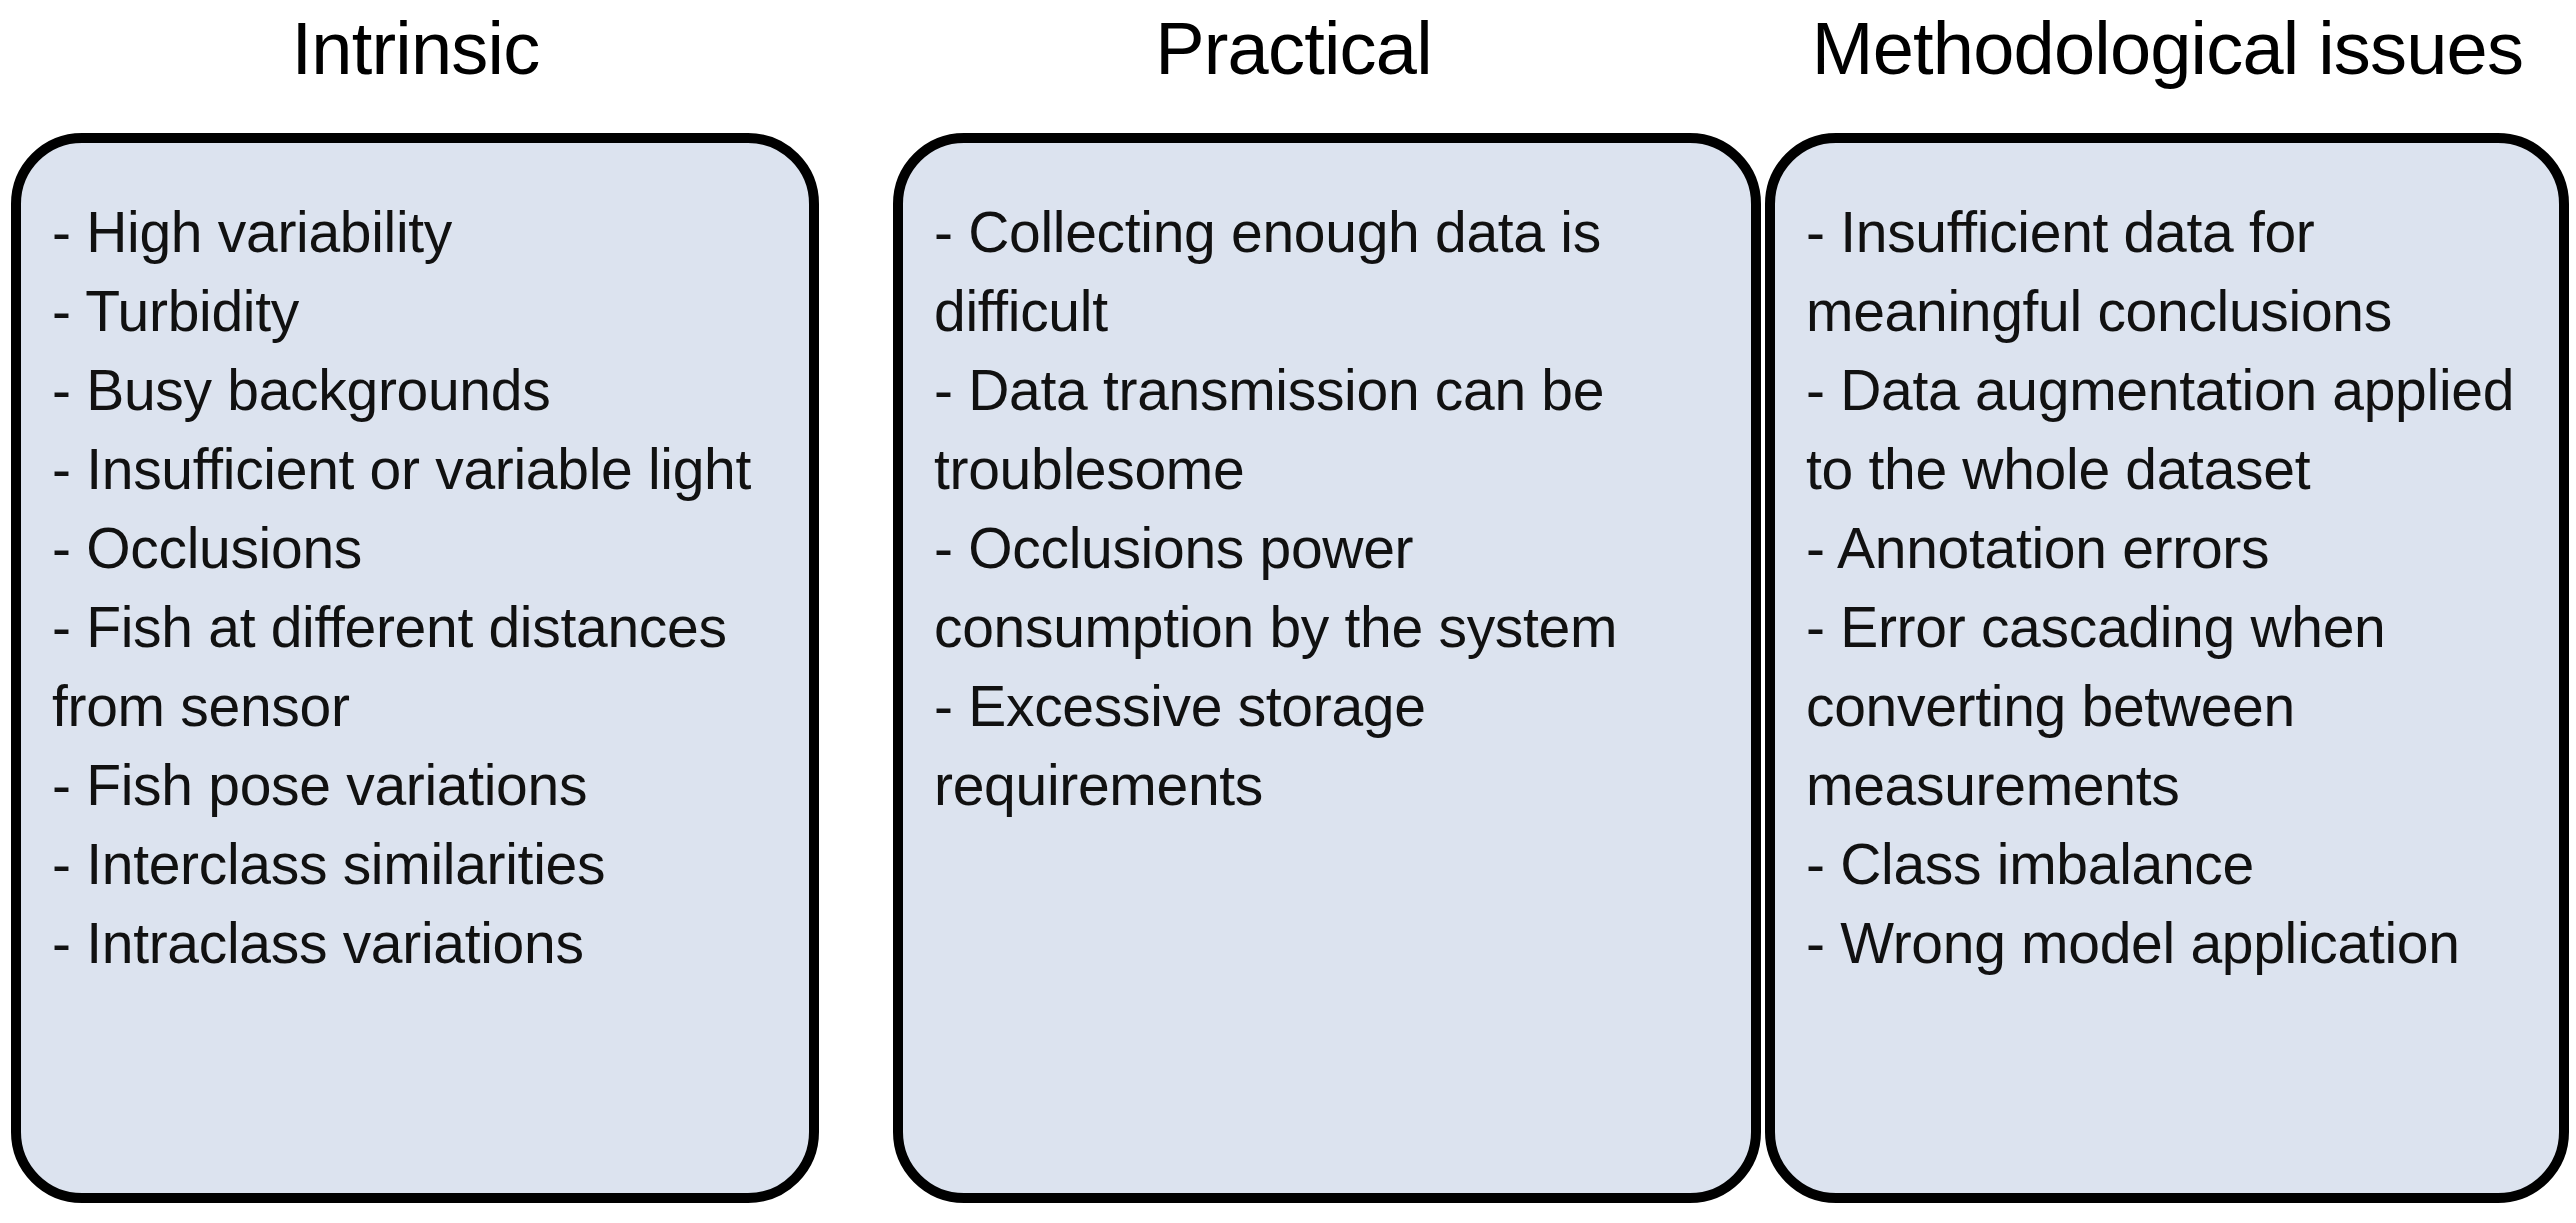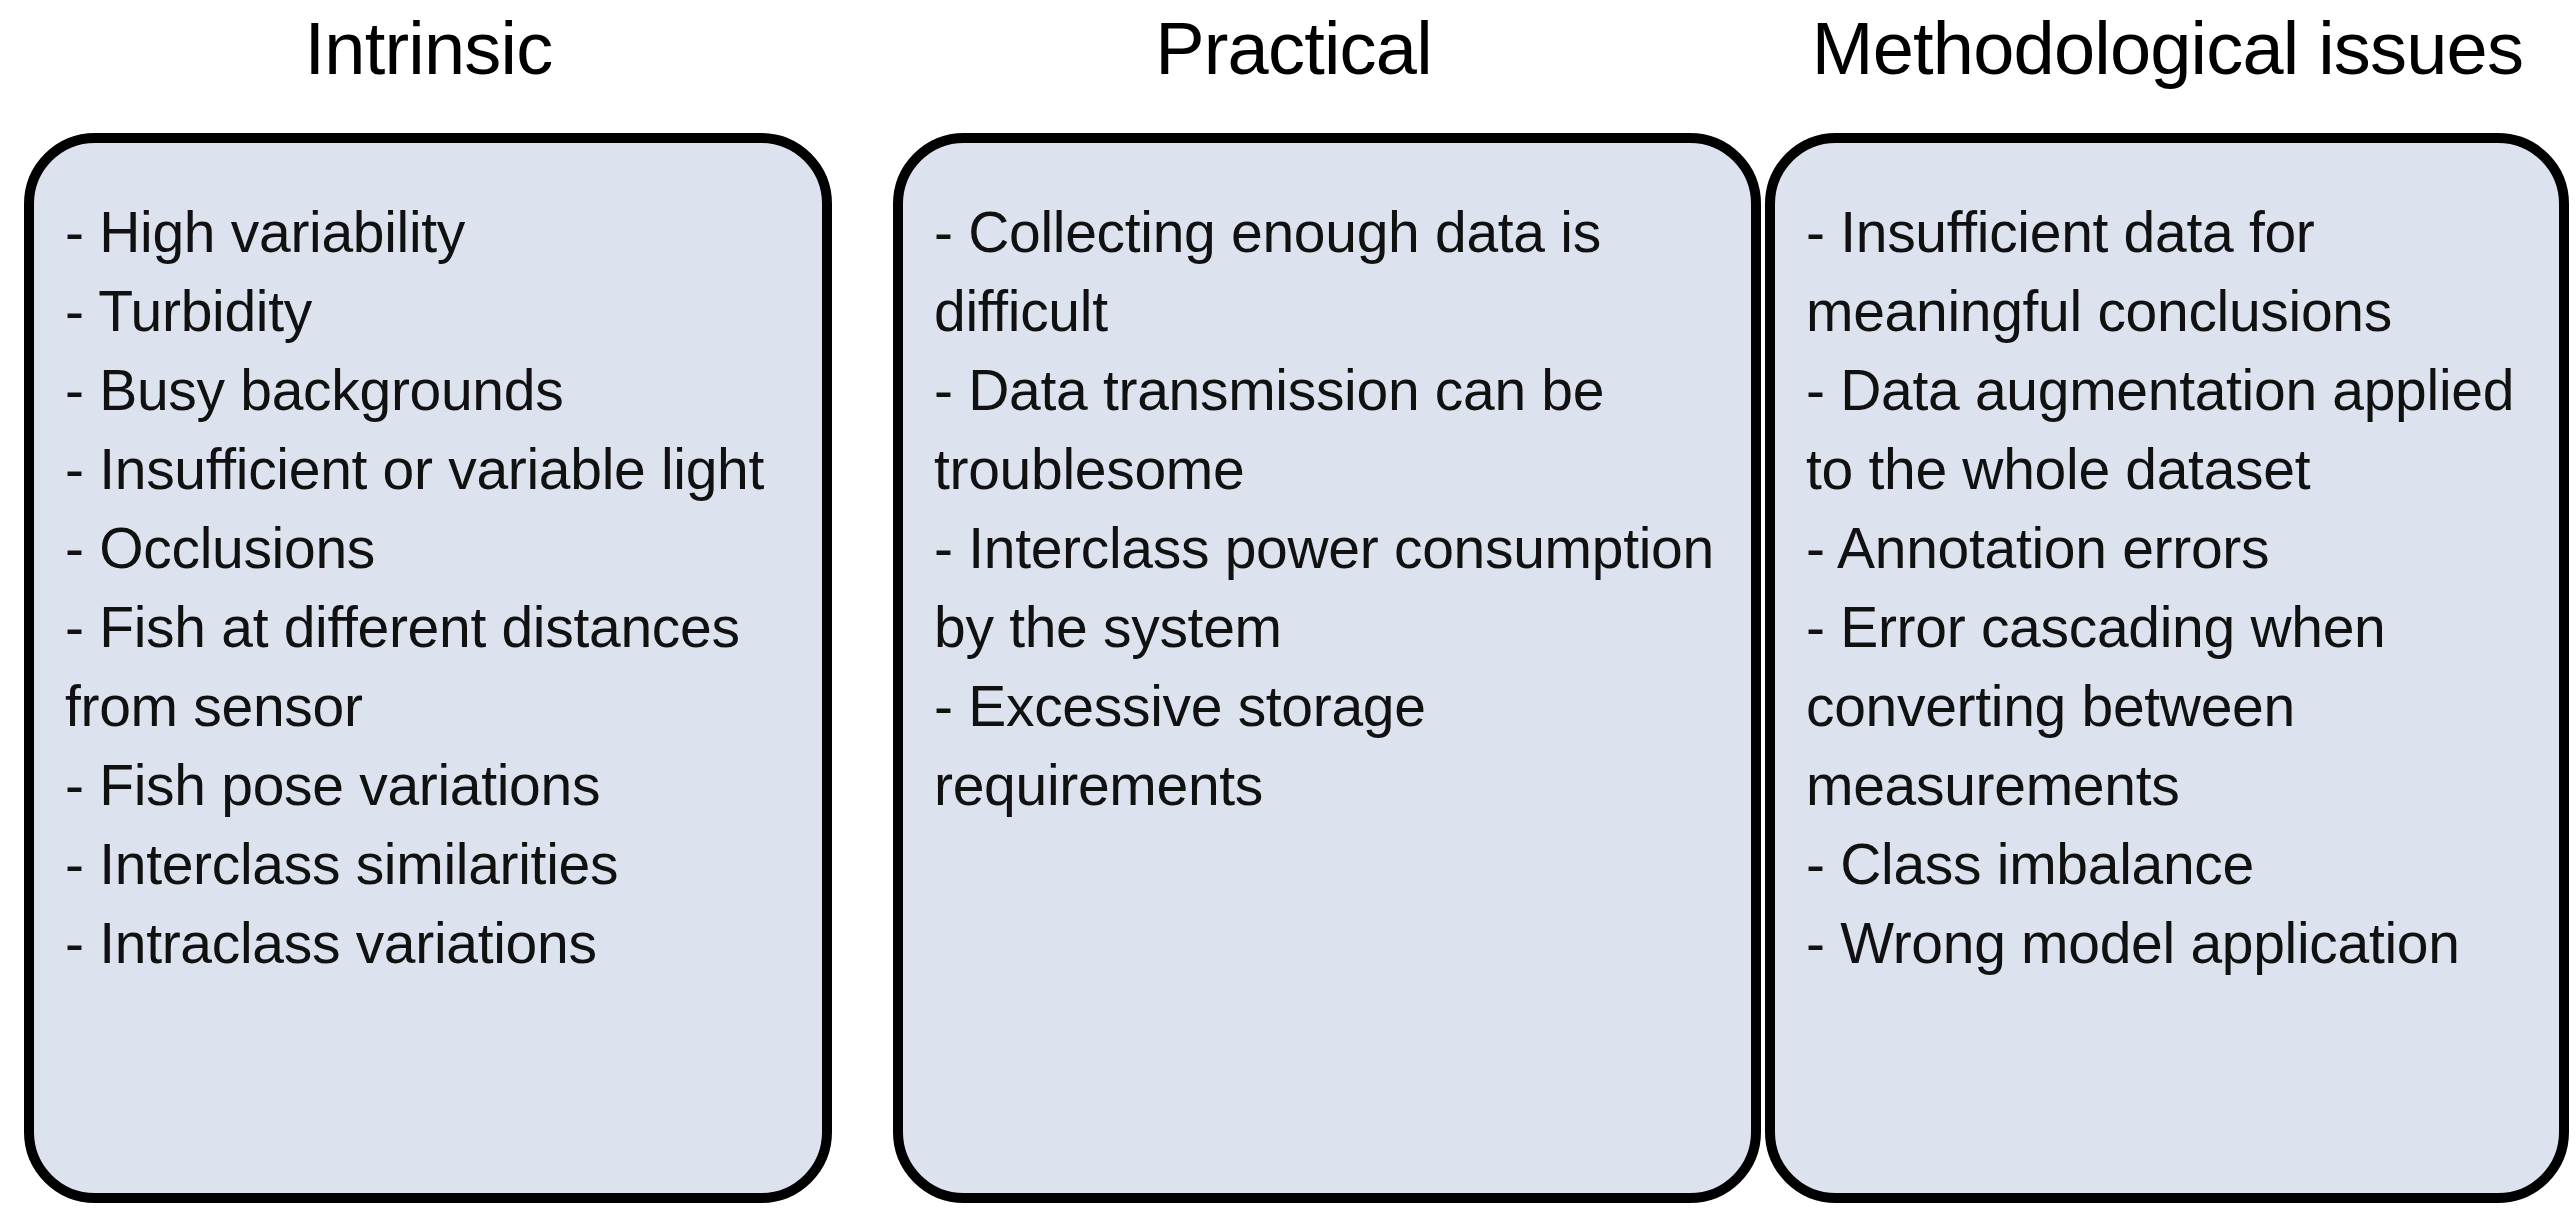--- a/index.html
+++ b/index.html
@@ -60,21 +60,21 @@
   }
   .box-list li {
     font-size: 57px;
     line-height: 79px;
     color: #111111;
     font-family: "Liberation Sans", sans-serif;
     text-indent: 0;
     letter-spacing: -0.3px;
   }
   
-  #col-0 { left: 24px;   width: 808px; }
+  #col-0 { left: 11px;   width: 808px; }
   #col-1 { left: 893px; width: 868px;  }
   #col-2 { left: 1757px; width: 804px; margin-left: 8px; }
   #col-0 .col-title { left: -32px; width: 873px; }
   #col-1 .col-title { left: -32px; width: 865px; }
   #col-2 .col-title { left: -56px; width: 917px; }
 </style>
 </head>
 <body>
 
 <div class="canvas">
@@ -95,21 +95,21 @@
       </ul>
     </div>
   </div>
 
   <div class="column" id="col-1">
     <div class="col-title">Practical</div>
     <div class="col-box">
       <ul class="box-list">
         <li>- Collecting enough data is difficult</li>
         <li>- Data transmission can be troublesome</li>
-        <li>- Interclass power consumption by the system</li>
+        <li>- Occlusions power consumption by the system</li>
         <li>- Excessive storage requirements</li>
       </ul>
     </div>
   </div>
 
   <div class="column" id="col-2">
     <div class="col-title">Methodological issues</div>
     <div class="col-box">
       <ul class="box-list">
         <li>- Insufficient data for meaningful conclusions</li>

